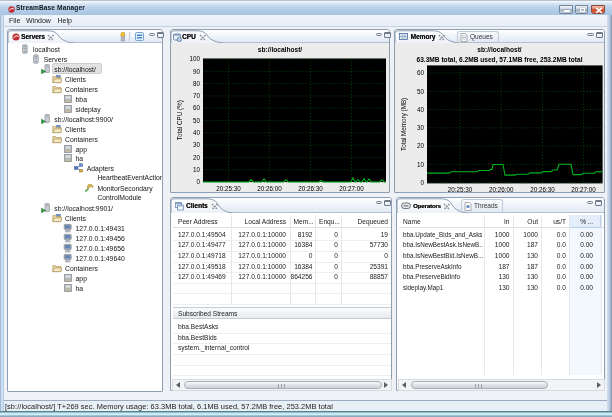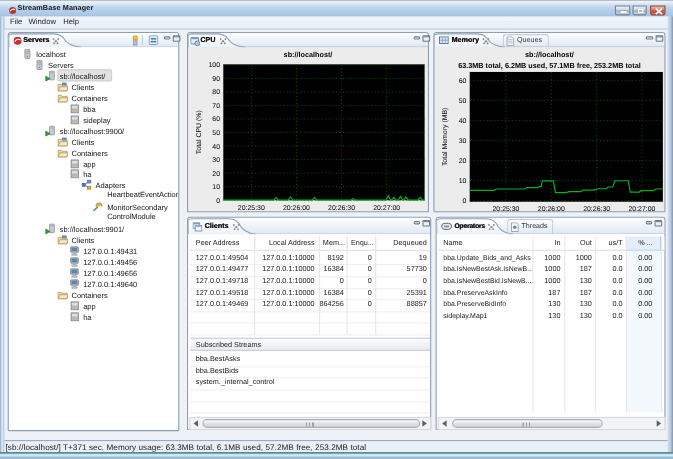--- a/index.html
+++ b/index.html
@@ -46,21 +46,21 @@
     </svg>
   </div>
 <div class="abs" style="left:4px;top:15px;width:604px;height:12px;background:linear-gradient(#f0f5fa,#e6eef7);border-bottom:1px solid #c6d2e0"></div>
 <div class="abs" style="left:9px;top:16.5px;font-size:7px;color:#1a1a1a">File</div>
 <div class="abs" style="left:26px;top:16.5px;font-size:7px;color:#1a1a1a">Window</div>
 <div class="abs" style="left:57.5px;top:16.5px;font-size:7px;color:#1a1a1a">Help</div>
 <div class="abs" style="left:0;top:15px;width:4px;height:396px;background:linear-gradient(90deg,#93a6bc 0px,#bad1e8 1px,#dceaf8 2px,#b5cde6 3.5px,#a3bdd8 4px)"></div>
 <div class="abs" style="left:607px;top:15px;width:5px;height:396px;background:linear-gradient(270deg,#7d90a5,#b9cce2 50%,#d4e0ef)"></div>
 <div class="abs" style="left:4px;top:27px;width:603px;height:373px;background:#eef1f5"></div>
 <div class="abs" style="left:4px;top:400px;width:603px;height:11px;background:#e9eff7;border-top:1px solid #9aabc0"></div>
-<div class="abs" style="left:5px;top:401.5px;font-size:7.4px;color:#1a1a1a;white-space:nowrap;letter-spacing:0.06px">[sb://localhost/] T+371 sec. Memory usage: 63.3MB total, 6.1MB used, 57.2MB free, 253.2MB total</div>
+<div class="abs" style="left:5px;top:401.5px;font-size:7.4px;color:#1a1a1a;white-space:nowrap;letter-spacing:0.06px">[sb://localhost/] T+269 sec. Memory usage: 63.3MB total, 6.1MB used, 57.2MB free, 253.2MB total</div>
 <div class="abs" style="left:0;top:411px;width:612px;height:6px;background:linear-gradient(#56808e 0px,#56808e 1px,#bfe6ef 1.8px,#cdecf3 3.5px,#9fc3d4 4.5px,#7d9ab2 6px)"></div>
 <div class="p" style="left:7px;top:29px;width:156px;height:363px;background:#fff">
     <div class="ph" style="height:13px"></div>
 <svg class="abs" style="left:0;top:0" width="68" height="13" viewBox="0 0 68 13">
       <defs>
         <linearGradient id="tg" x1="0" y1="0" x2="0" y2="1">
           <stop offset="0" stop-color="#ffffff"></stop>
           <stop offset="1" stop-color="#eef2f8"></stop>
         </linearGradient>
       </defs>

